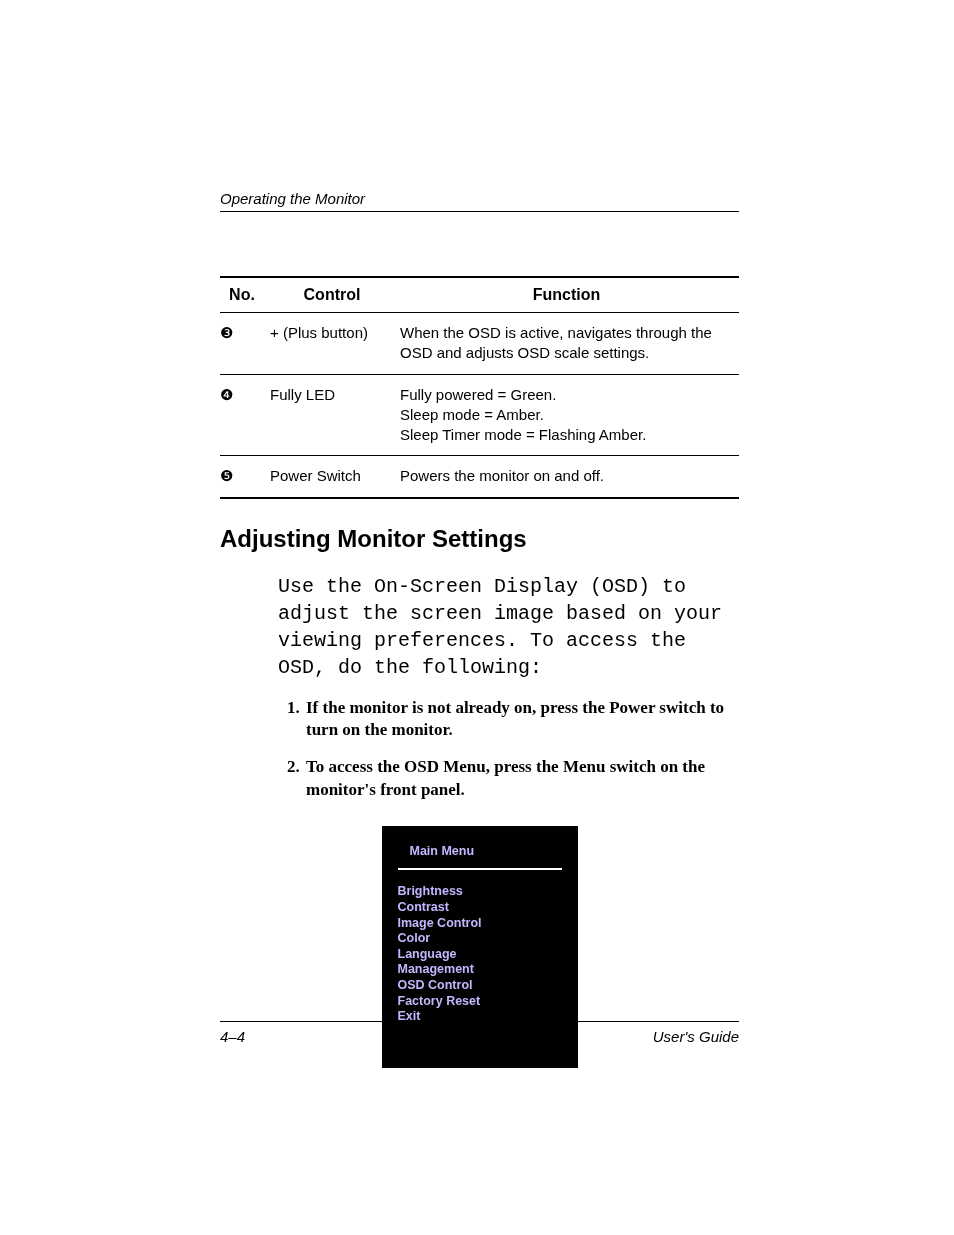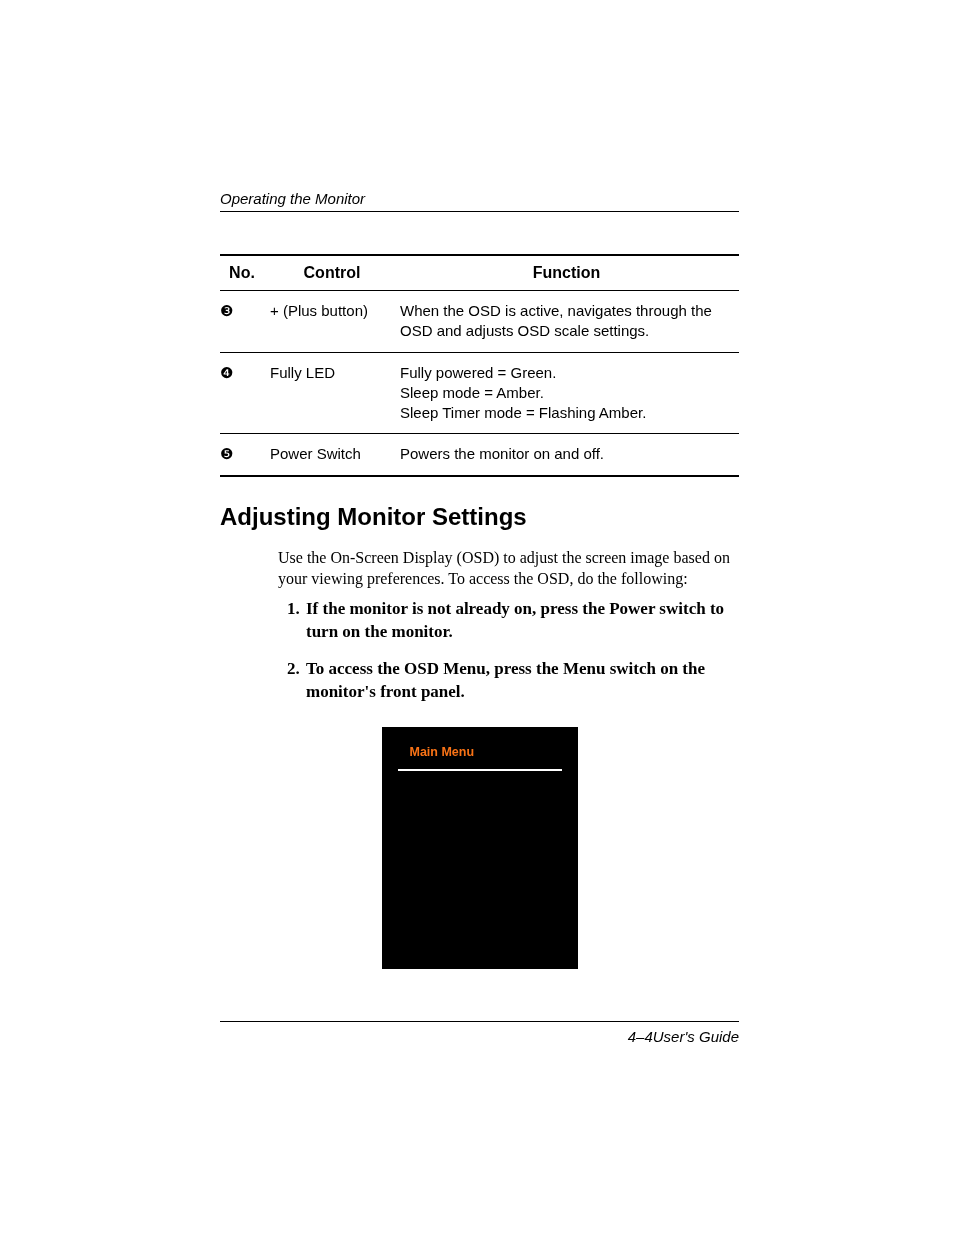--- a/index.html
+++ b/index.html
@@ -15,21 +15,21 @@
     position: relative;
     box-sizing: border-box;
     padding: 190px 215px 0 220px;
   }
   .running-head {
     font-style: italic;
     font-family: "Trebuchet MS", "Segoe UI", Arial, sans-serif;
     font-size: 15px;
     padding-bottom: 4px;
     border-bottom: 1px solid #000;
-    margin-bottom: 42px;
+    margin-bottom: 64px;
   }
   .sans {
     font-family: "Trebuchet MS", "Segoe UI", Arial, sans-serif;
   }
   table.controls {
     width: 100%;
     border-collapse: collapse;
     font-size: 15px;
   }
   table.controls thead th {
@@ -55,46 +55,46 @@
     display: inline-block;
     font-family: Arial, sans-serif;
   }
   h2.section {
     font-family: "Trebuchet MS", "Segoe UI", Arial, sans-serif;
     font-weight: bold;
     font-size: 24px;
     margin: 26px 0 2px 0;
   }
   .body-text {
-    font-family: Liberation Serif, serif;
-    font-size: 16px;
+    font-family: Liberation Mono, monospace;
+    font-size: 20px;
     line-height: 1.35;
     margin-left: 58px;
-    margin-bottom: 8px;
+    margin-bottom: 16px;
   }
   ol.steps {
     font-family: Georgia, 'Times New Roman', serif;
     font-size: 17px;
     line-height: 1.35;
     margin: 0 0 0 58px;
     padding-left: 26px;
     font-weight: bold;
   }
   ol.steps li {
     margin-bottom: 14px;
     padding-left: 2px;
   }
   .osd-wrap {
     display: flex;
     justify-content: center;
     margin-top: 24px;
   }
   .osd {
     background: #000;
-    color: #f97316;
+    color: #c4b5fd;
     width: 196px;
     height: 242px;
     padding: 18px 16px 16px 16px;
     box-sizing: border-box;
     font-family: Arial, Helvetica, sans-serif;
     font-size: 12.5px;
     font-weight: bold;
   }
   .osd-title {
     padding-left: 12px;
@@ -106,21 +106,21 @@
     line-height: 1.25;
   }
   .footer {
     position: absolute;
     left: 220px;
     right: 215px;
     bottom: 190px;
     border-top: 1px solid #000;
     padding-top: 6px;
     display: flex;
-    justify-content: flex-end;
+    justify-content: space-between;
     font-style: italic;
     font-family: "Trebuchet MS", "Segoe UI", Arial, sans-serif;
     font-size: 15px;
   }
 </style>
 </head>
 <body>
 
 <div class="page">
 
@@ -160,20 +160,31 @@
   <p class="body-text">Use the On-Screen Display (OSD) to adjust the screen image based on your viewing preferences. To access the OSD, do the following:</p>
 
   <ol class="steps">
     <li>If the monitor is not already on, press the Power switch to turn on the monitor.</li>
     <li>To access the OSD Menu, press the Menu switch on the monitor's front panel.</li>
   </ol>
 
   <div class="osd-wrap">
     <div class="osd">
       <div class="osd-title">Main Menu</div>
+      <div class="osd-list">
+        <div>Brightness</div>
+        <div>Contrast</div>
+        <div>Image Control</div>
+        <div>Color</div>
+        <div>Language</div>
+        <div>Management</div>
+        <div>OSD Control</div>
+        <div>Factory Reset</div>
+        <div>Exit</div>
+      </div>
     </div>
   </div>
 
   <div class="footer">
     <span>4–4</span>
     <span>User's Guide</span>
   </div>
 
 </div>
 

